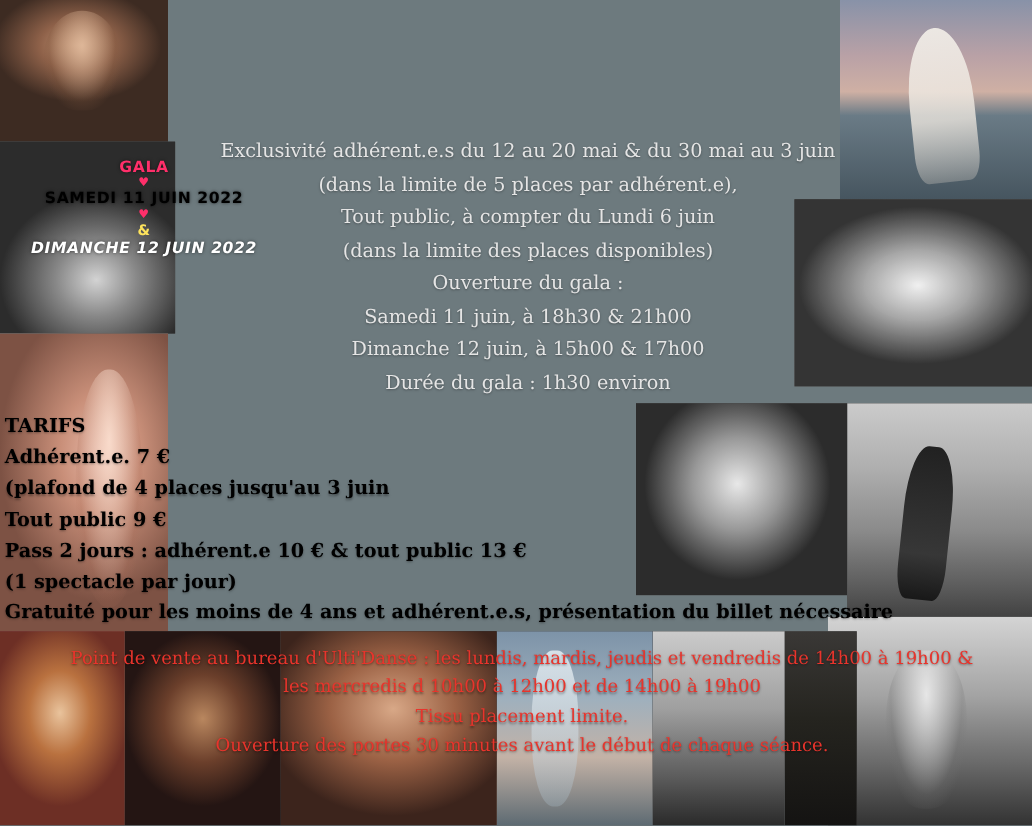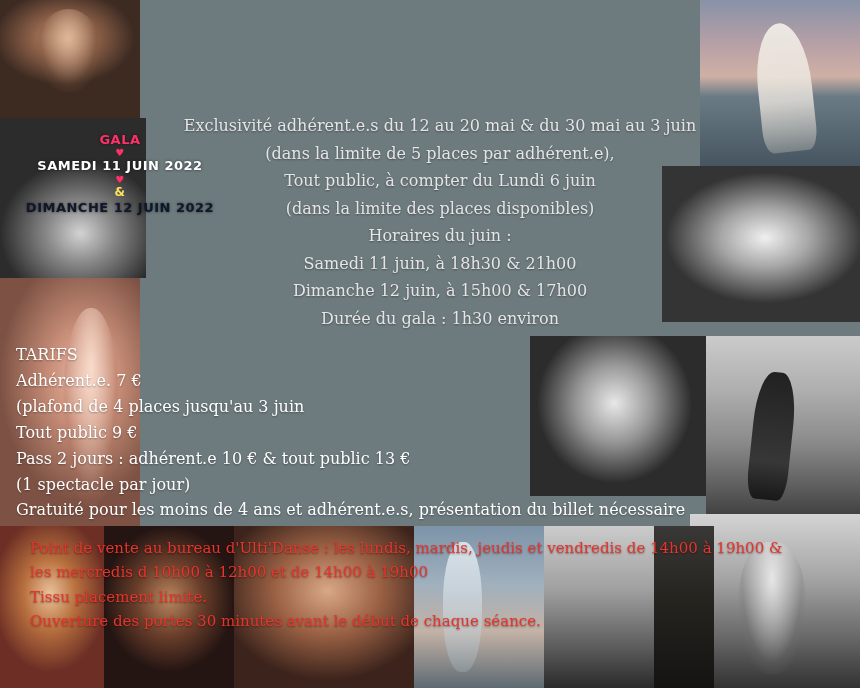--- a/index.html
+++ b/index.html
@@ -177,28 +177,29 @@
     letter-spacing: .5px;
     line-height: 1.25;
     z-index: 6;
   }
   .gala-text .g-title {
     color: #ff2f6a;
     font-size: 13px;
     text-shadow: 0 0 3px rgba(0,0,0,.55);
   }
   .gala-text .g-date {
+    color: #000000;
+    font-size: 13px;
+    text-shadow: 0 0 3px rgba(0,0,0,.6);
+  }
+  .gala-text .g-date2 {
     color: #ffffff;
     font-size: 13px;
     text-shadow: 0 0 3px rgba(0,0,0,.6);
-  }
-  .gala-text .g-date2 {
-    color: #0f172a;
-    font-size: 13px;
-    text-shadow: 0 0 3px rgba(0,0,0,.6);
+    font-style: italic;
   }
   .gala-text .g-amp {
     color: #ffe45c;
     font-size: 12px;
   }
   .gala-text .g-heart {
     color: #ff2f6a;
     font-size: 10px;
     line-height: 1;
   }
@@ -214,37 +215,39 @@
     font-size: 16px;
     line-height: 1.72;
     text-shadow: 0 1px 2px rgba(0,0,0,.35);
     z-index: 5;
   }
   .info-block .line { white-space: nowrap; }
 
   
   .tarifs-block {
     position: absolute;
-    left: 16px;
+    left: 4px;
     top: 342px;
     width: 700px;
-    color: #ffffff;
+    color: #000000;
     font-size: 16px;
     line-height: 1.62;
     text-shadow: 0 1px 2px rgba(0,0,0,.35);
     z-index: 5;
+    font-weight: bold;
   }
   .tarifs-block .line { white-space: nowrap; }
 
   
   .sale-block {
     position: absolute;
     left: 30px;
     top: 536px;
     width: 810px;
+    text-align: center;
     color: #e8342c;
     font-size: 15px;
     line-height: 1.62;
     text-shadow: 0 1px 2px rgba(0,0,0,.45);
     z-index: 7;
   }
   .sale-block .line { white-space: nowrap; }
 </style>
 </head>
 <body>
@@ -309,21 +312,21 @@
     <div class="g-heart">♥</div>
     <div class="g-amp">&amp;</div>
     <div class="g-date2">DIMANCHE 12 JUIN 2022</div>
   </div>
 
   <div class="info-block">
     <div class="line">Exclusivité adhérent.e.s du 12 au 20 mai &amp; du 30 mai au 3 juin</div>
     <div class="line">(dans la limite de 5 places par adhérent.e),</div>
     <div class="line">Tout public, à compter du Lundi 6 juin</div>
     <div class="line">(dans la limite des places disponibles)</div>
-    <div class="line">Horaires du juin :</div>
+    <div class="line">Ouverture du gala :</div>
     <div class="line">Samedi 11 juin, à 18h30 &amp; 21h00</div>
     <div class="line">Dimanche 12 juin, à 15h00 &amp; 17h00</div>
     <div class="line">Durée du gala : 1h30 environ</div>
   </div>
 
   <div class="tarifs-block">
     <div class="line">TARIFS</div>
     <div class="line">Adhérent.e.  7 €</div>
     <div class="line">(plafond de 4 places jusqu'au 3 juin</div>
     <div class="line">Tout public 9 €</div>

